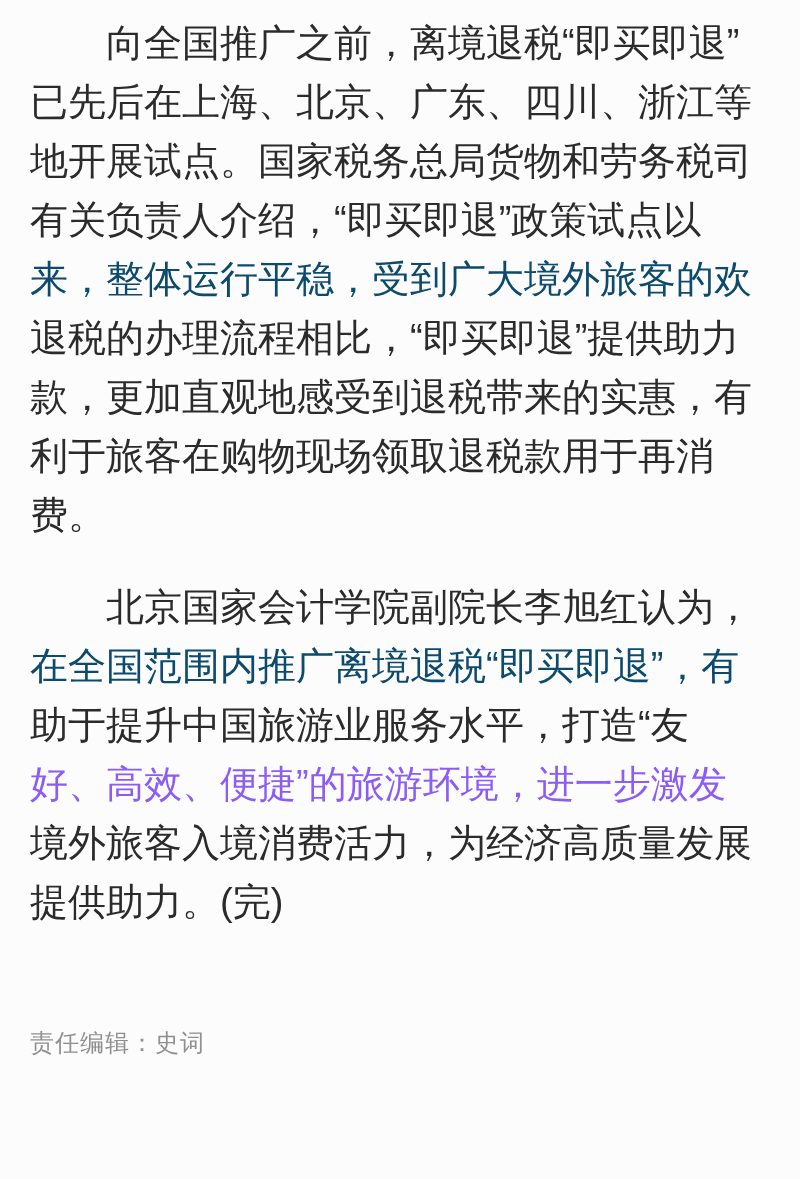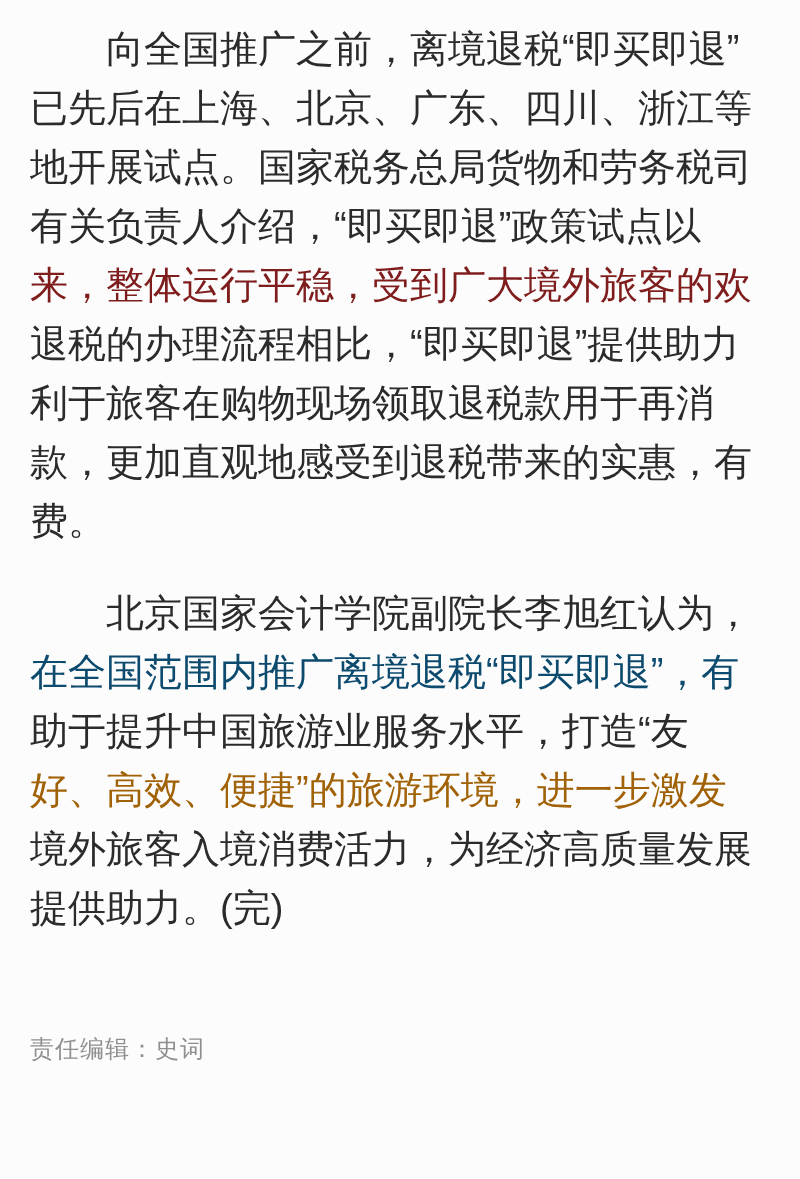--- a/index.html
+++ b/index.html
@@ -8,21 +8,21 @@
     height: 1179px;
     overflow: hidden;
   }
   body {
     background: #fcfcfc;
     font-family: "Liberation Sans", sans-serif;
   }
   .page {
     width: 700px;
     height: 1179px;
-    padding: 20px 30px 0 30px;
+    padding: 14px 30px 0 30px;
   }
   .paragraph {
     margin-bottom: 33px;
   }
   .article-line {
     font-size: 38px;
     line-height: 59px;
     color: #2b2b2b;
     text-align: justify;
     text-align-last: justify;
@@ -46,31 +46,31 @@
 </head>
 <body style="background: rgb(252, 252, 252);">
 
 <div class="page">
   <div class="article" id="article-body">
       <div class="paragraph">
         <div class="article-line first" style="color: rgb(43, 43, 43);">向全国推广之前，离境退税“即买即退”</div>
         <div class="article-line" style="color: rgb(43, 43, 43);">已先后在上海、北京、广东、四川、浙江等</div>
         <div class="article-line" style="color: rgb(43, 43, 43);">地开展试点。国家税务总局货物和劳务税司</div>
         <div class="article-line" style="color: rgb(43, 43, 43);">有关负责人介绍，“即买即退”政策试点以</div>
-        <div class="article-line" style="color: #7f1d1d; font-family: Liberation Serif, serif;">来，整体运行平稳，受到广大境外旅客的欢</div>
+        <div class="article-line" style="color: #0c4a6e; font-family: Liberation Serif, serif;">来，整体运行平稳，受到广大境外旅客的欢</div>
         <div class="article-line" style="color: rgb(43, 43, 43);">退税的办理流程相比，“即买即退”提供助力</div>
+        <div class="article-line" style="color: rgb(43, 43, 43);">款，更加直观地感受到退税带来的实惠，有</div>
         <div class="article-line" style="color: rgb(43, 43, 43);">利于旅客在购物现场领取退税款用于再消</div>
-        <div class="article-line" style="color: rgb(43, 43, 43);">款，更加直观地感受到退税带来的实惠，有</div>
         <div class="article-line last" style="color: rgb(43, 43, 43);">费。</div>
       </div>
       <div class="paragraph">
         <div class="article-line first" style="color: rgb(43, 43, 43);">北京国家会计学院副院长李旭红认为，</div>
         <div class="article-line" style="color: #0c4a6e;">在全国范围内推广离境退税“即买即退”，有</div>
         <div class="article-line" style="color: rgb(43, 43, 43);">助于提升中国旅游业服务水平，打造“友</div>
-        <div class="article-line" style="color: #a16207;">好、高效、便捷”的旅游环境，进一步激发</div>
+        <div class="article-line" style="color: #8b5cf6;">好、高效、便捷”的旅游环境，进一步激发</div>
         <div class="article-line" style="color: rgb(43, 43, 43);">境外旅客入境消费活力，为经济高质量发展</div>
         <div class="article-line last" style="color: rgb(43, 43, 43);">提供助力。(完)</div>
       </div>
     </div>
   <div class="footer" style="color: rgb(143, 143, 143);">
     <span>责任编辑：史词</span>
   </div>
 </div>
 
 </body></html>

